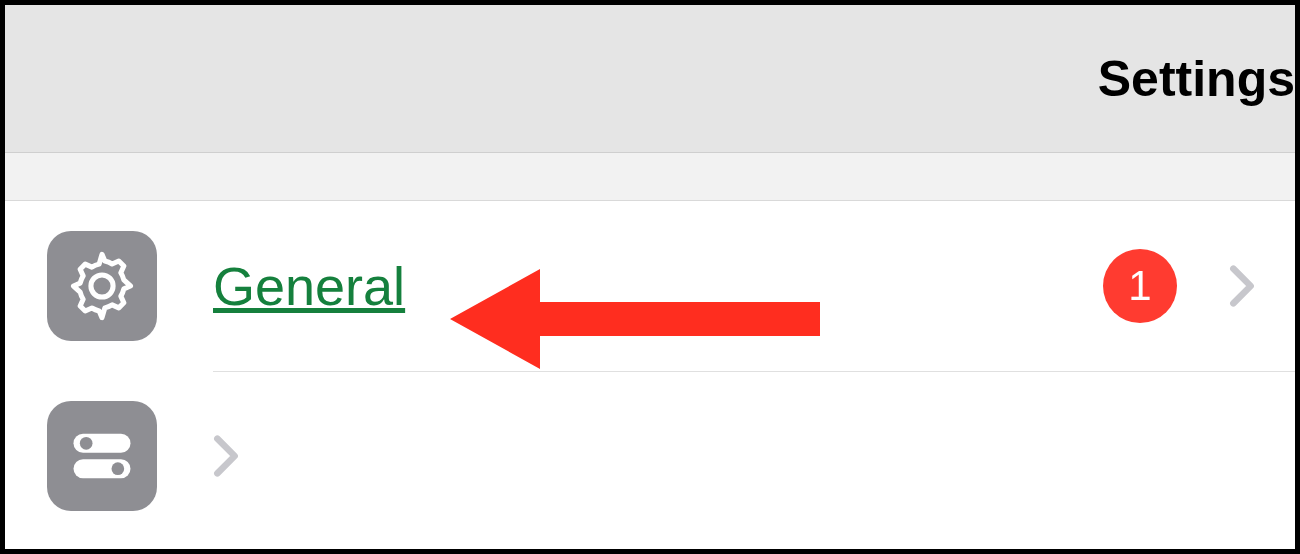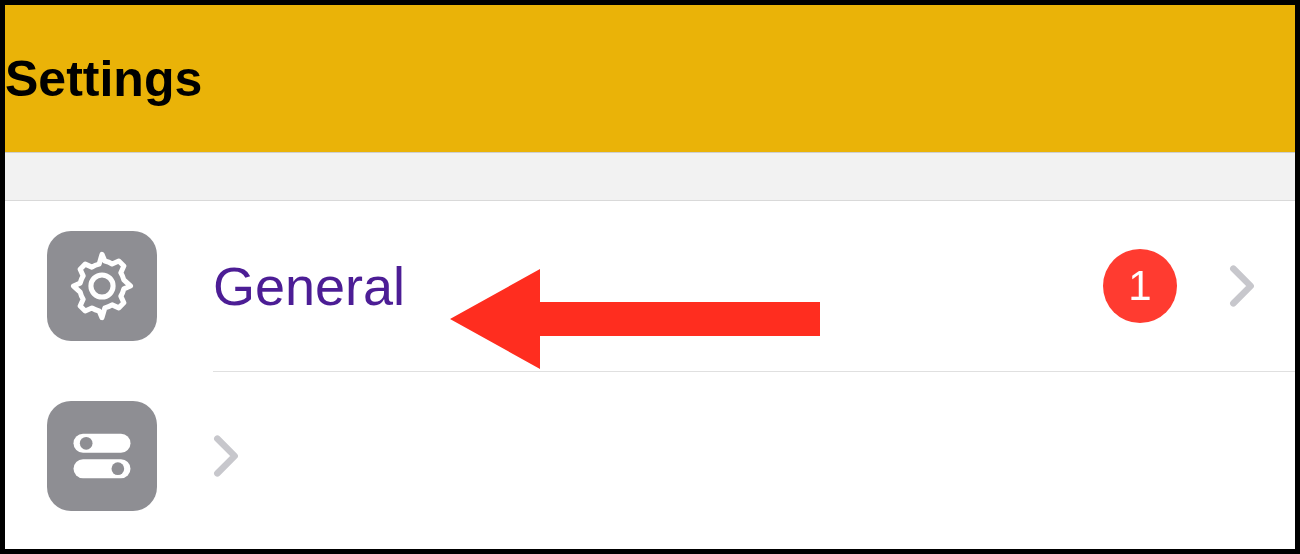--- a/index.html
+++ b/index.html
@@ -10,25 +10,25 @@
     body {
       font-family: -apple-system, BlinkMacSystemFont, "Segoe UI", Helvetica, Arial, sans-serif;
       background: #fff;
       width: 1300px;
       height: 554px;
       border: 5px solid #000;
       position: relative;
       overflow: hidden;
     }
     .header {
-      background: #eab308;
+      background: #e5e5e5;
       height: 148px;
       display: flex;
       align-items: center;
-      justify-content: flex-start;
+      justify-content: flex-end;
       border-bottom: 1px solid #cfcfcf;
     }
     .header-title {
       font-size: 50px;
       font-weight: 700;
       color: #000;
     }
     .gap {
       height: 48px;
       background: #f2f2f2;
@@ -62,22 +62,23 @@
       justify-content: center;
       flex-shrink: 0;
       margin-right: 56px;
     }
     .icon-gray {
       background: #8e8e93;
     }
     .row-label {
       font-size: 54px;
       font-weight: 400;
-      color: #4c1d95;
+      color: #15803d;
       flex-grow: 1;
+      text-decoration: underline;
     }
     .badge {
       width: 74px;
       height: 74px;
       border-radius: 50%;
       background: #ff3b30;
       color: #fff;
       display: flex;
       align-items: center;
       justify-content: center;

